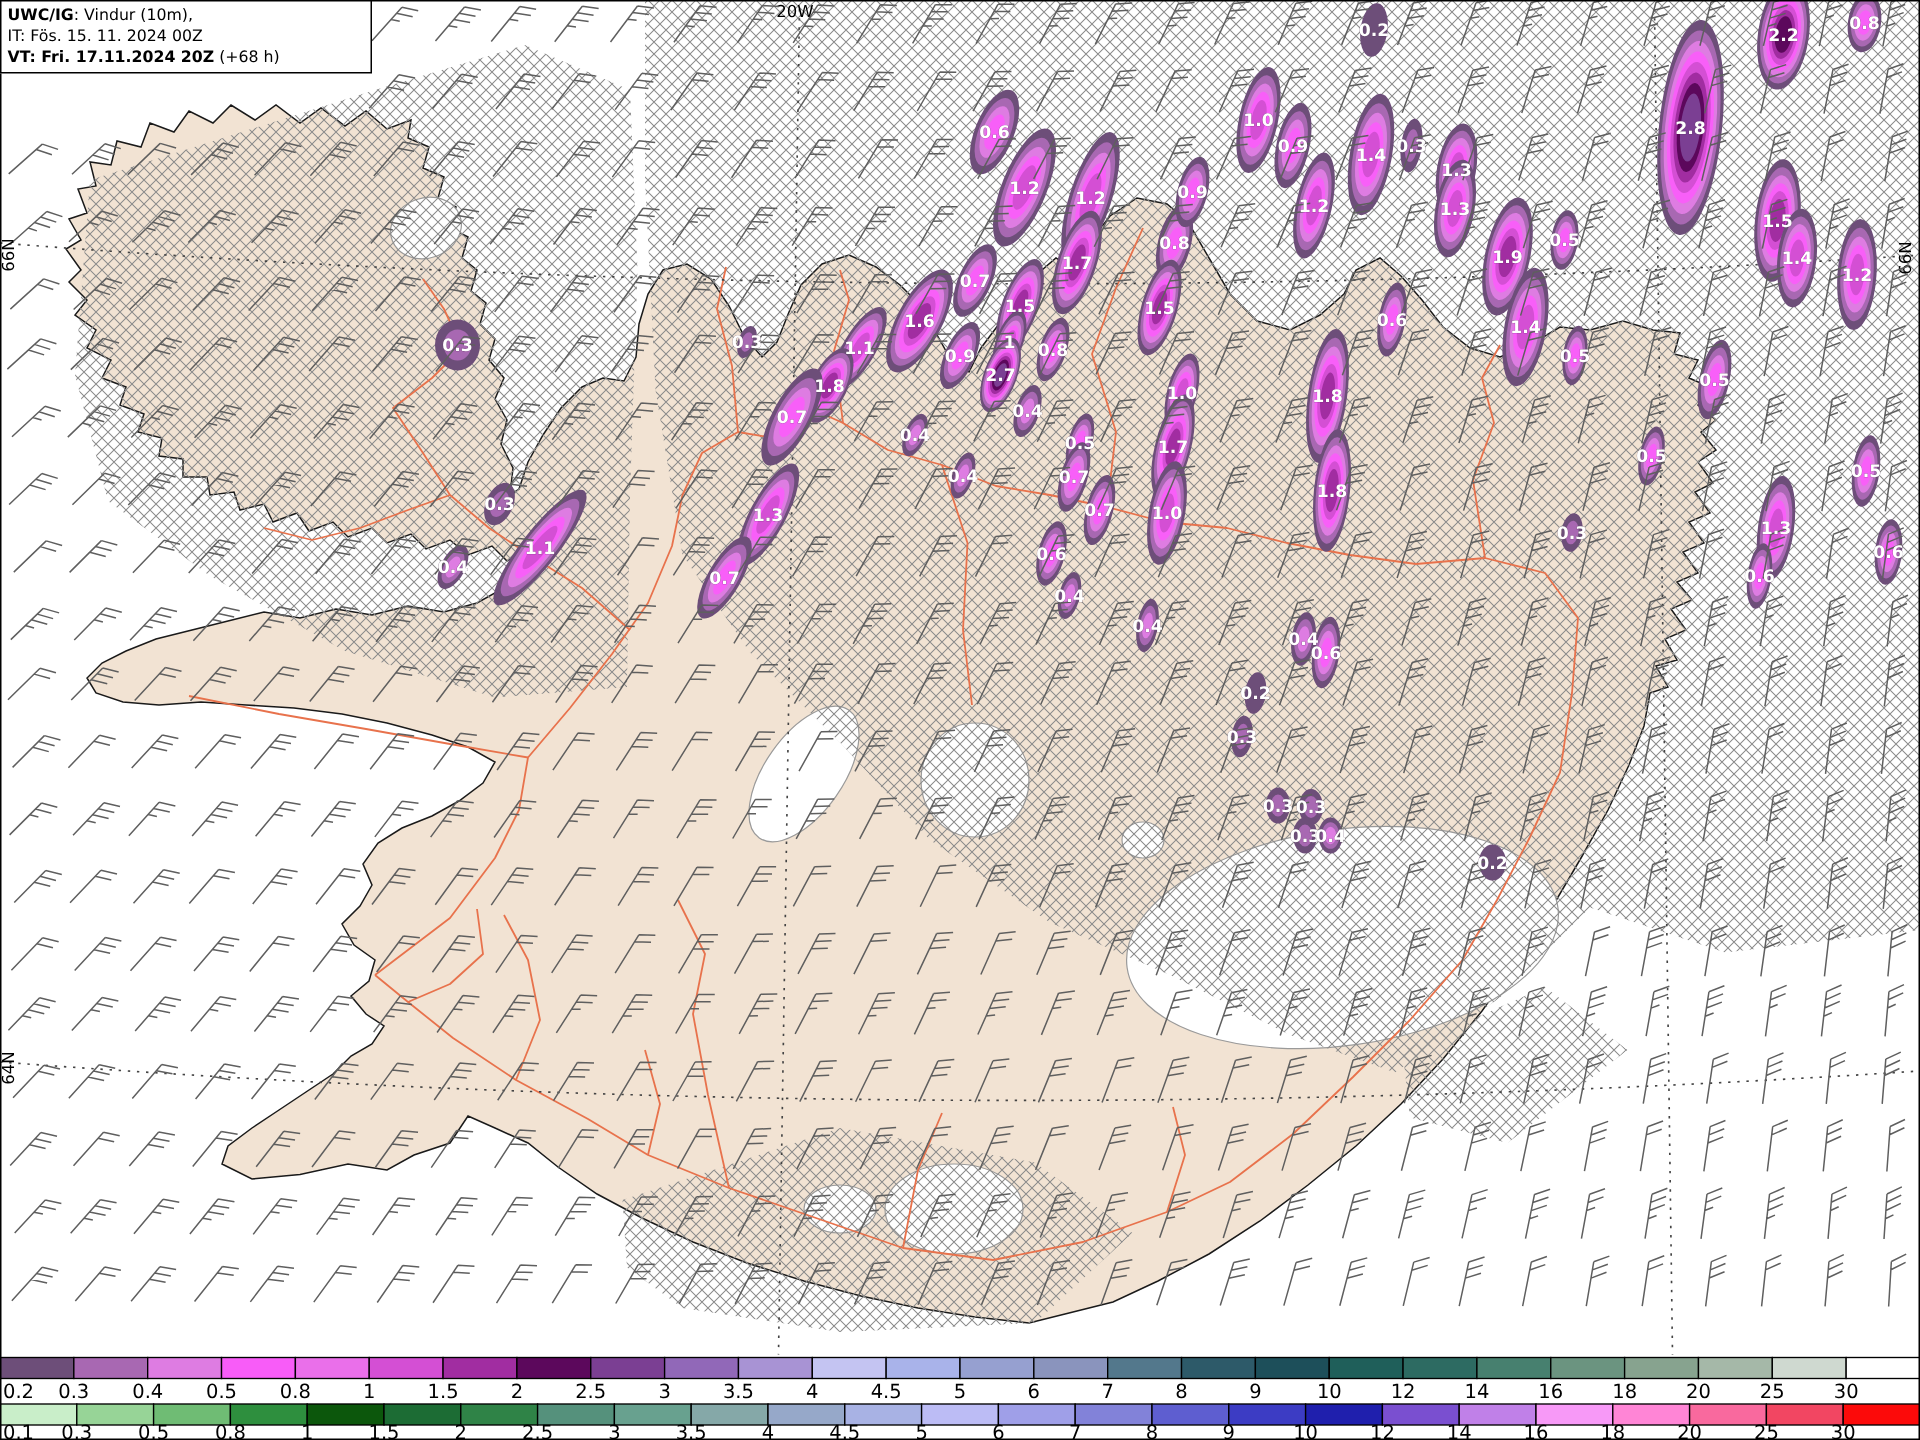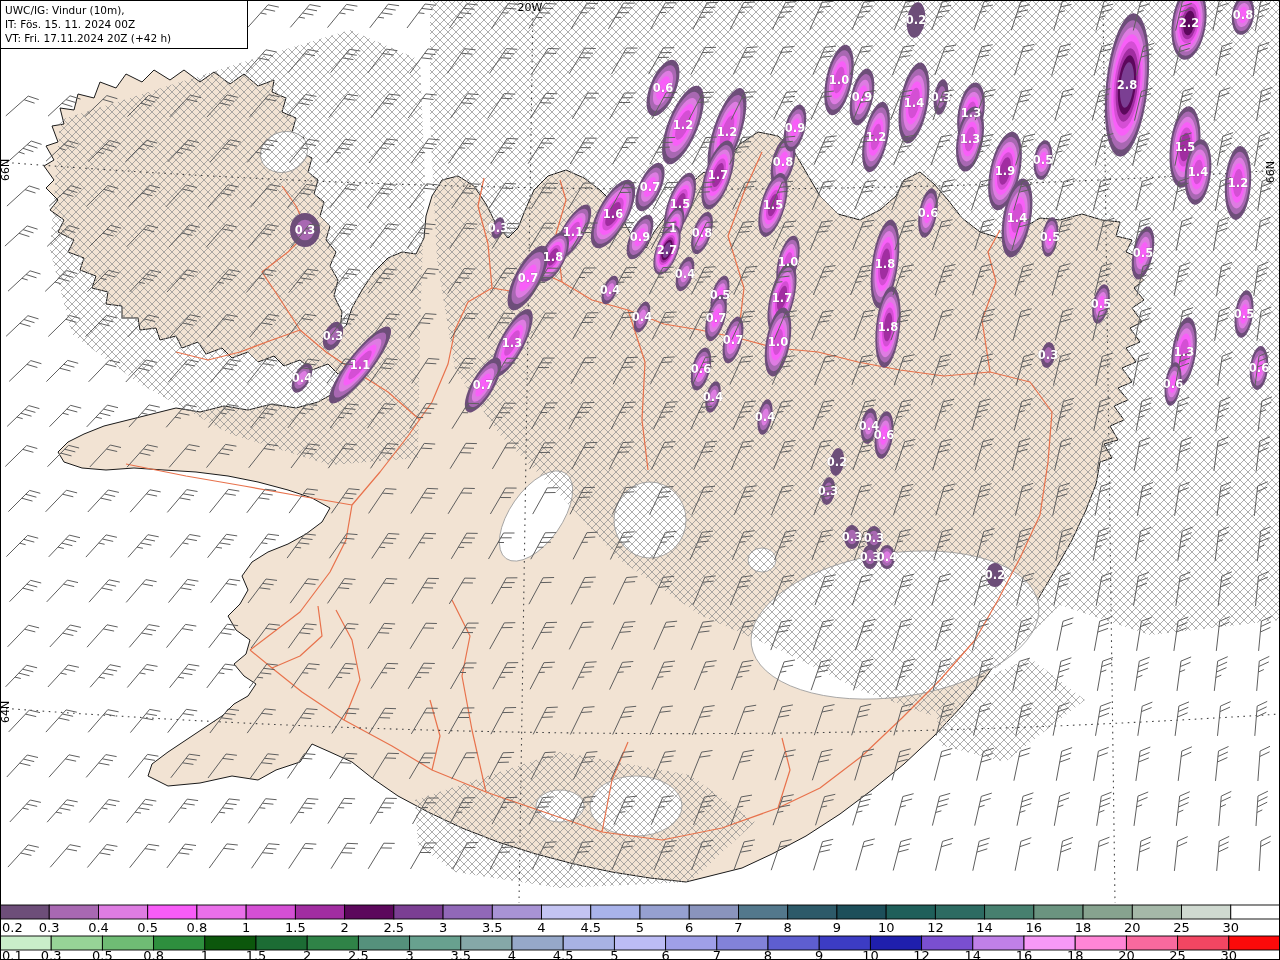--- a/index.html
+++ b/index.html
@@ -1,21 +1,21 @@
 <!DOCTYPE html>
 <html><head>
 <meta charset="utf-8">
 <style>
   html,body{margin:0;padding:0;background:#fff;}
   .stage{position:relative;width:1280px;height:960px;overflow:hidden;background:#fff;
          font-family:"DejaVu Sans",sans-serif;outline:1px solid #000;}
   #map{position:absolute;left:0;top:0;}
   .legend{position:absolute;left:0;top:0;width:238px;background:#fff;border:1px solid #000;
           padding:2px 4px 3px 4px;font-size:10.5px;line-height:1.34;color:#000;z-index:5;}
-  .legend b{font-weight:normal;}
+  .legend b{font-weight:bold;}
 </style>
 </head>
 <body>
 
 <div class="stage">
   <svg id="map" width="1280" height="960" viewBox="0 0 1280 960">
       <defs>
         <pattern id="hatch" width="8" height="8" patternUnits="userSpaceOnUse">
           <path d="M0,8 L8,0 M0,0 L8,8" stroke="#8b8b8b" stroke-width="0.7" fill="none"></path>
         </pattern>
@@ -702,15 +702,15 @@
         <text x="1126.4" y="959.5" font-size="13" fill="#000" text-anchor="middle">20</text>
         <text x="1177.6" y="959.5" font-size="13" fill="#000" text-anchor="middle">25</text>
         <text x="1228.8" y="959.5" font-size="13" fill="#000" text-anchor="middle">30</text>
       </g>
       <rect x="0.5" y="0.5" width="1279" height="959" fill="none" stroke="#000" stroke-width="1"></rect>
     </svg>
 
   <div class="legend">
     <div><b>UWC/IG</b><span>: Vindur (10m),</span></div>
     <div>IT: Fös. 15. 11. 2024 00Z</div>
-    <div><b>VT: Fri. 17.11.2024 20Z</b><span> (+42 h)</span></div>
+    <div><b>VT: Fri. 17.11.2024 20Z</b><span> (+68 h)</span></div>
   </div>
 </div>
 
 </body></html>

